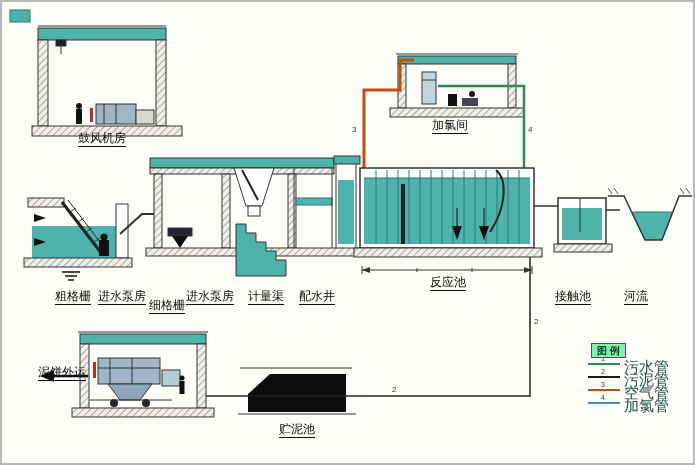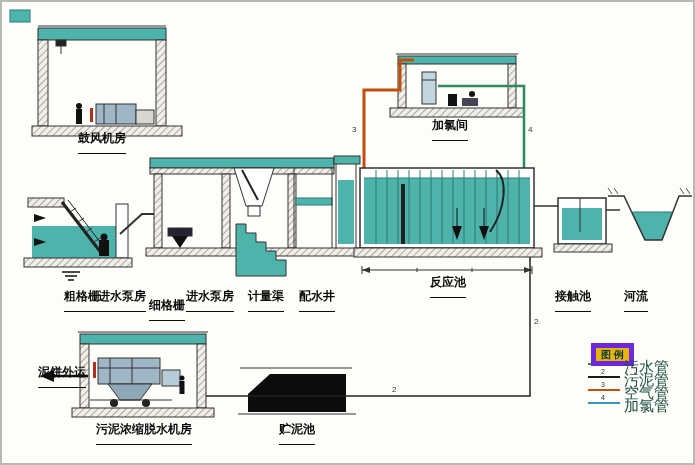--- a/index.html
+++ b/index.html
@@ -3,27 +3,27 @@
 <meta charset="utf-8">
 <style>
   html,body{margin:0;padding:0;background:#e9e9e9;}
   .stage{
     position:relative;width:695px;height:465px;background:#fdfdfa;
     border:2px solid #b8b8b8;box-sizing:border-box;overflow:hidden;
     font-family:"Liberation Sans", sans-serif;
   }
   .stage svg{position:absolute;left:0;top:0;}
   .lbl{
-    position:absolute;font-size:12px;font-weight:bold;color:#0a0a0a;
-    white-space:nowrap;border-bottom:1.5px solid #0a0a0a;padding-bottom:8px;line-height:1.05;
+    position:absolute;font-size:12px;font-weight:normal;color:#0a0a0a;
+    white-space:nowrap;border-bottom:1.5px solid #0a0a0a;padding-bottom:1px;line-height:1.05;
   }
   .leg-lbl{position:absolute;font-size:15px;color:#1d4d40;white-space:nowrap;line-height:1;}
   .leg-title{
     position:absolute;font-size:10px;font-weight:bold;color:#063c36;
-    background:#eab308;padding:1px 5px;border:5px solid #6d28d9;white-space:nowrap;line-height:1.1;
+    background:#86efac;padding:1px 5px;border:1px solid #6d28d9;white-space:nowrap;line-height:1.1;
   }
   text.pnum{font-family:"Liberation Sans",sans-serif;font-size:8px;fill:#333;}
   text.lnum{font-family:"Liberation Sans",sans-serif;font-size:7px;fill:#333;}
 </style>
 </head>
 <body>
 
 <div class="stage">
 
   <svg width="695" height="465" viewBox="0 0 695 465">
@@ -228,31 +228,30 @@
       <line x1="586" y1="401" x2="618" y2="401" stroke="#3f8fbf"></line>
     </g>
     <text class="lnum" x="599" y="359">1</text>
     <text class="lnum" x="599" y="372">2</text>
     <text class="lnum" x="599" y="385">3</text>
     <text class="lnum" x="599" y="398">4</text>
   </svg>
 
   <div class="lbl" style="left:76px;top:130px">鼓风机房</div>
   <div class="lbl" style="left:430px;top:117px">加氯间</div>
-  <div class="lbl" style="left:62px;top:288px">粗格栅</div>
+  <div class="lbl" style="left:53px;top:288px">粗格栅</div>
   <div class="lbl" style="left:96px;top:288px">进水泵房</div>
   <div class="lbl" style="left:147px;top:297px">细格栅</div>
   <div class="lbl" style="left:184px;top:288px">进水泵房</div>
   <div class="lbl" style="left:246px;top:288px">计量渠</div>
   <div class="lbl" style="left:297px;top:288px">配水井</div>
   <div class="lbl" style="left:428px;top:274px">反应池</div>
   <div class="lbl" style="left:553px;top:288px">接触池</div>
   <div class="lbl" style="left:622px;top:288px">河流</div>
   <div class="lbl" style="left:36px;top:364px">泥饼外运</div>
-  <div class="lbl" style="left:94px;top:421px">污泥浓缩脱水机房</div>
   <div class="lbl" style="left:277px;top:421px">贮泥池</div>
 
   <div class="leg-title" style="left:589px;top:341px">图 例</div>
   <div class="leg-lbl" style="left:622px;top:357px">污水管</div>
   <div class="leg-lbl" style="left:622px;top:370px">污泥管</div>
   <div class="leg-lbl" style="left:622px;top:383px">空气管</div>
   <div class="leg-lbl" style="left:622px;top:396px">加氯管</div>
 
 </div>
 

